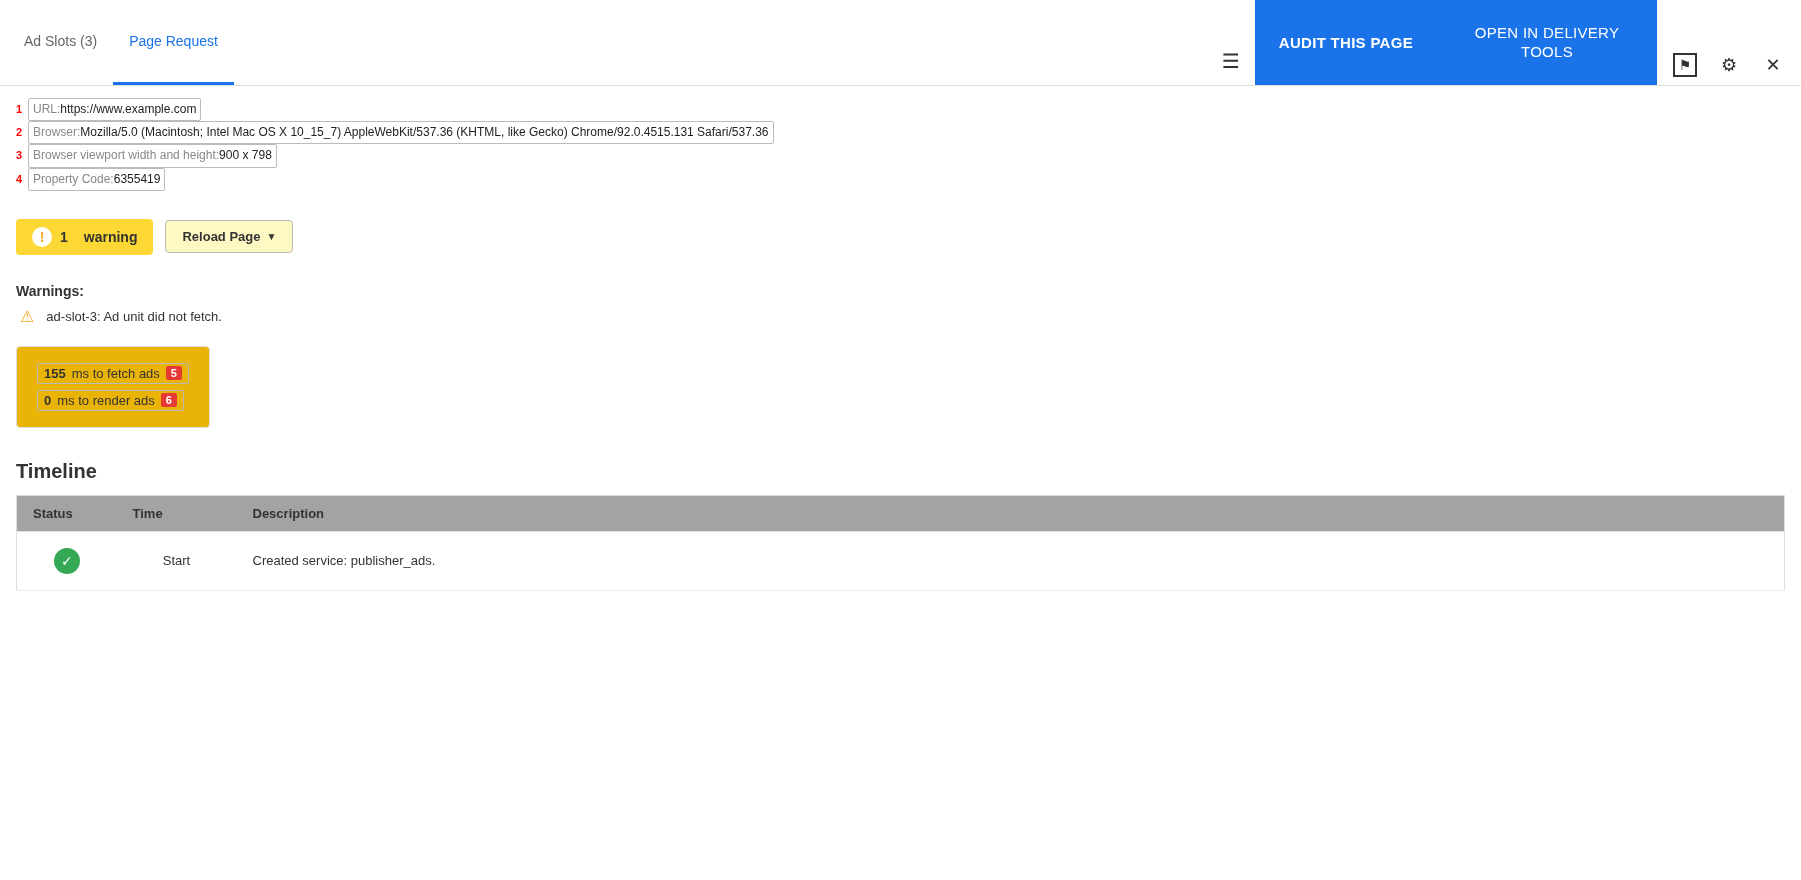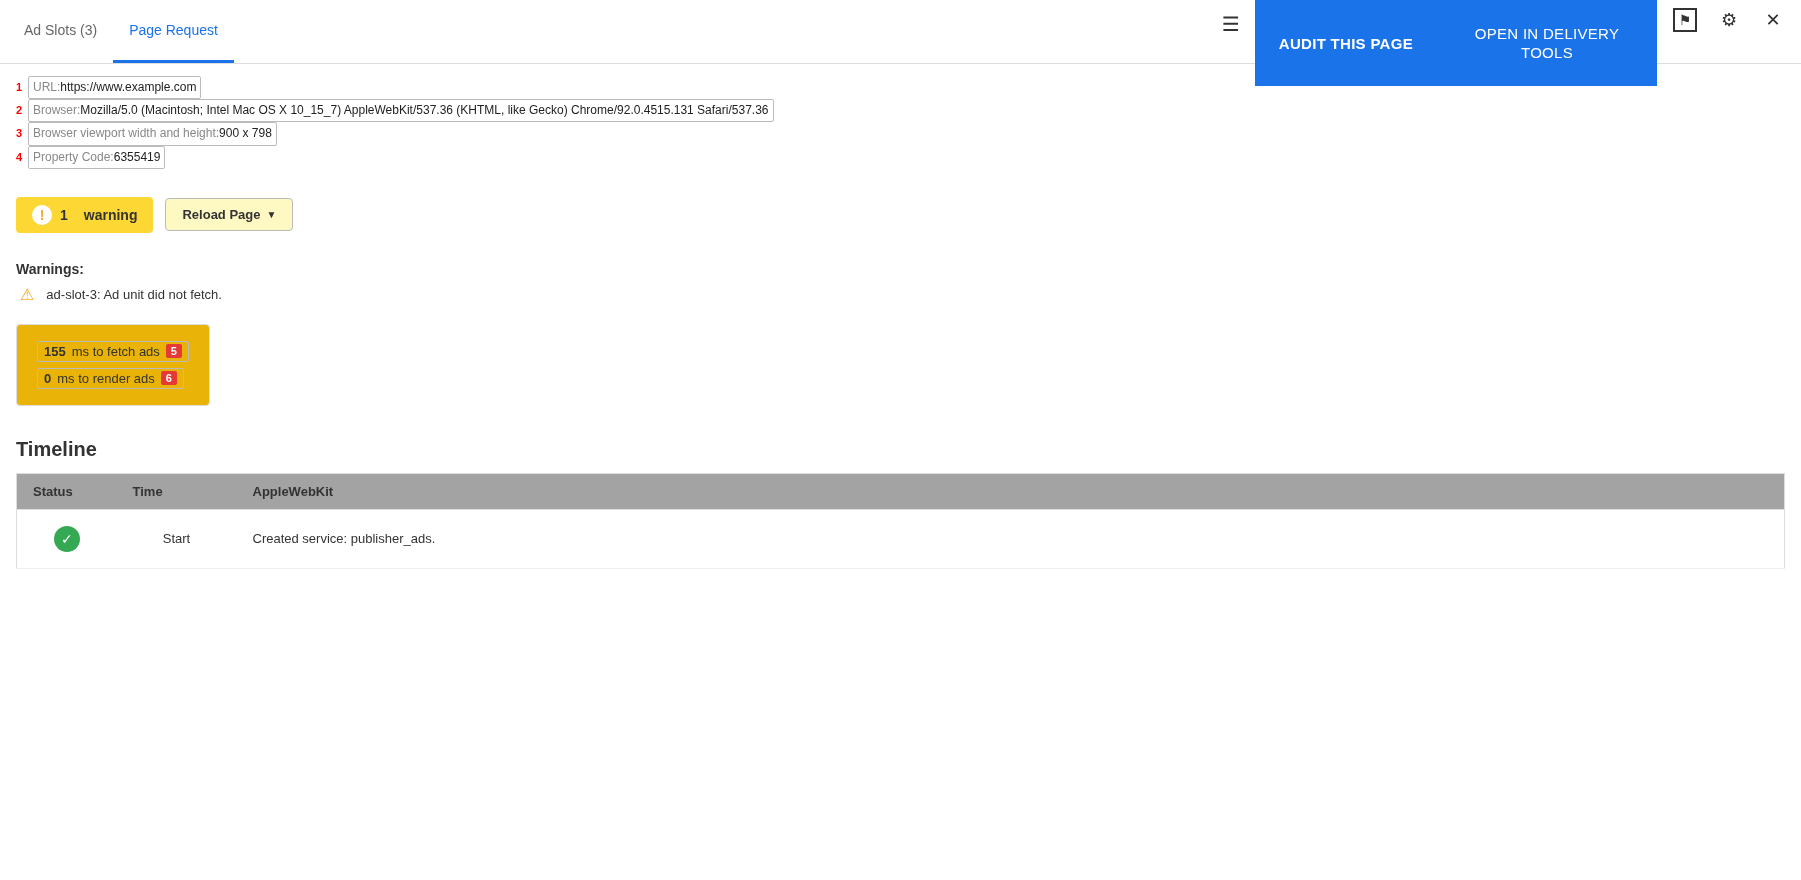--- a/index.html
+++ b/index.html
@@ -1,23 +1,23 @@
 <!DOCTYPE html>
 <html><head>
   <meta charset="utf-8">
   <style>
     * { box-sizing: border-box; margin: 0; padding: 0; }
     body { font-family: Arial, sans-serif; font-size: 13px; background: #fff; color: #333; width: 1801px; min-height: 880px; }
 
     
     .toolbar {
       display: flex;
-      align-items: flex-start;
+      align-items: flex-end;
       border-bottom: 1px solid #ddd;
-      height: 64px;
+      height: 86px;
       padding: 0 0;
       position: relative;
     }
 
     .tabs {
       display: flex;
       align-items: flex-end;
       height: 100%;
       padding-left: 8px;
     }
@@ -413,21 +413,21 @@
   </div>
 
   
   <div class="timeline-title">Timeline</div>
 
   <table class="timeline-table">
     <thead>
       <tr>
         <th class="col-status">Status</th>
         <th class="col-time">Time</th>
-        <th class="col-desc">AppleWebKit</th>
+        <th class="col-desc">Description</th>
       </tr>
     </thead>
     <tbody>
       <tr>
         <td class="col-status">
           <div class="green-check">✓</div>
         </td>
         <td class="col-time">Start</td>
         <td class="col-desc">Created service: publisher_ads.</td>
       </tr>

